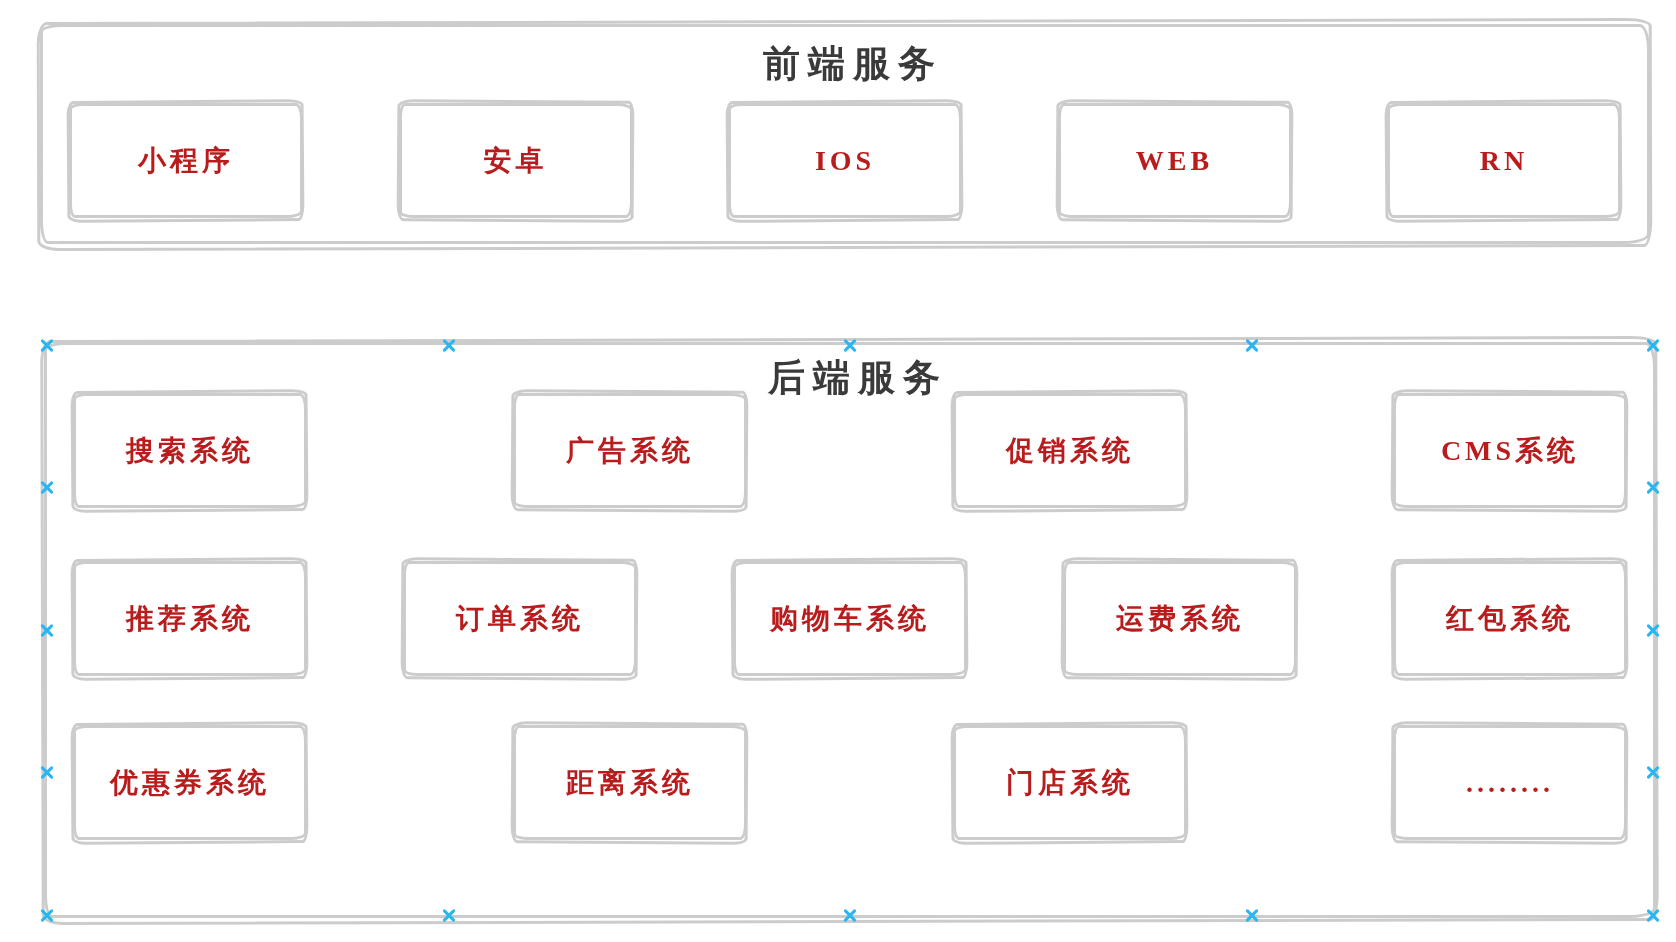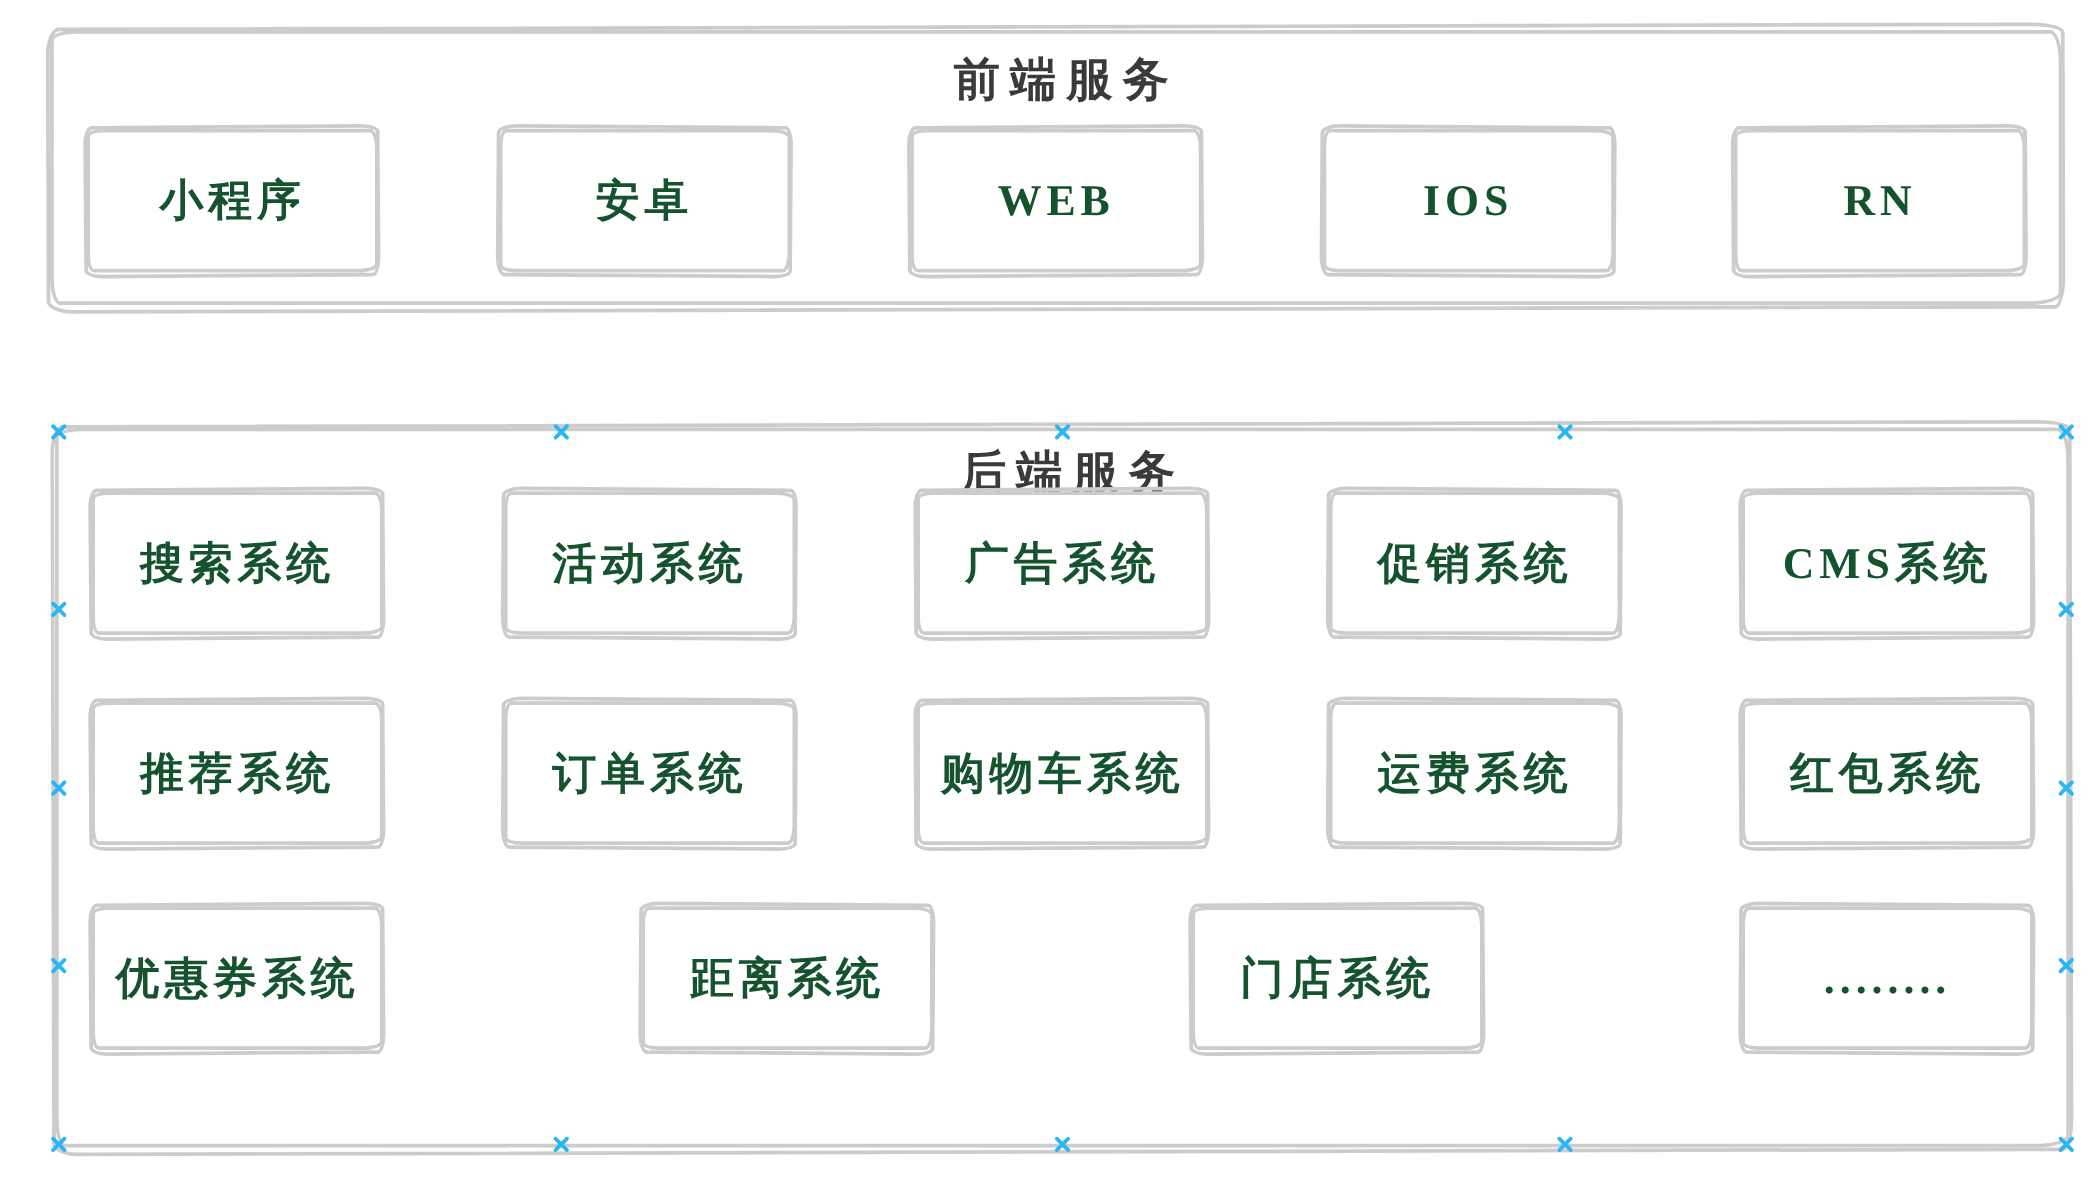--- a/index.html
+++ b/index.html
@@ -64,24 +64,24 @@
     inset: -6px -4px -7px -5px;
     border: 3px solid var(--stroke);
     border-radius: 7px 16px 6px 14px / 14px 6px 16px 7px;
     transform: rotate(-0.45deg);
     pointer-events: none;
   }
   .sketch-box:nth-child(even) { border-radius: 6px 16px 7px 14px / 14px 7px 16px 6px; }
   .sketch-box:nth-child(even)::before { transform: rotate(0.4deg); border-radius: 16px 6px 14px 7px / 7px 14px 6px 16px; }
 
   .box-label {
-    font-size: 35px;
+    font-size: 28px;
     font-weight: bold;
     letter-spacing: 4px;
-    color: #14532d;
+    color: #b91c1c;
     white-space: nowrap;
     text-align: right;
   }
 
   
   .handle {
     position: absolute;
     width: 18px; height: 18px;
     margin-left: -9px; margin-top: -9px;
     z-index: 5;
@@ -106,41 +106,38 @@
   <div class="section-title">前端服务</div>
 
   <div class="box-row" style="top:76px;">
     <div class="sketch-box">
       <span class="box-label">小程序</span>
     </div>
     <div class="sketch-box">
       <span class="box-label">安卓</span>
     </div>
     <div class="sketch-box">
+      <span class="box-label">IOS</span>
+    </div>
+    <div class="sketch-box">
       <span class="box-label">WEB</span>
     </div>
     <div class="sketch-box">
-      <span class="box-label">IOS</span>
-    </div>
-    <div class="sketch-box">
       <span class="box-label">RN</span>
     </div>
   </div>
 </div>
 
 <div class="sketch-frame" style="left:44px; top:342px; width:1612px; height:576px;">
 
   <div class="section-title" style="top:8px;">后端服务</div>
 
   <div class="box-row" style="top:48px;">
     <div class="sketch-box">
       <span class="box-label">搜索系统</span>
-    </div>
-    <div class="sketch-box">
-      <span class="box-label">活动系统</span>
     </div>
     <div class="sketch-box">
       <span class="box-label">广告系统</span>
     </div>
     <div class="sketch-box">
       <span class="box-label">促销系统</span>
     </div>
     <div class="sketch-box">
       <span class="box-label">CMS系统</span>
     </div>

